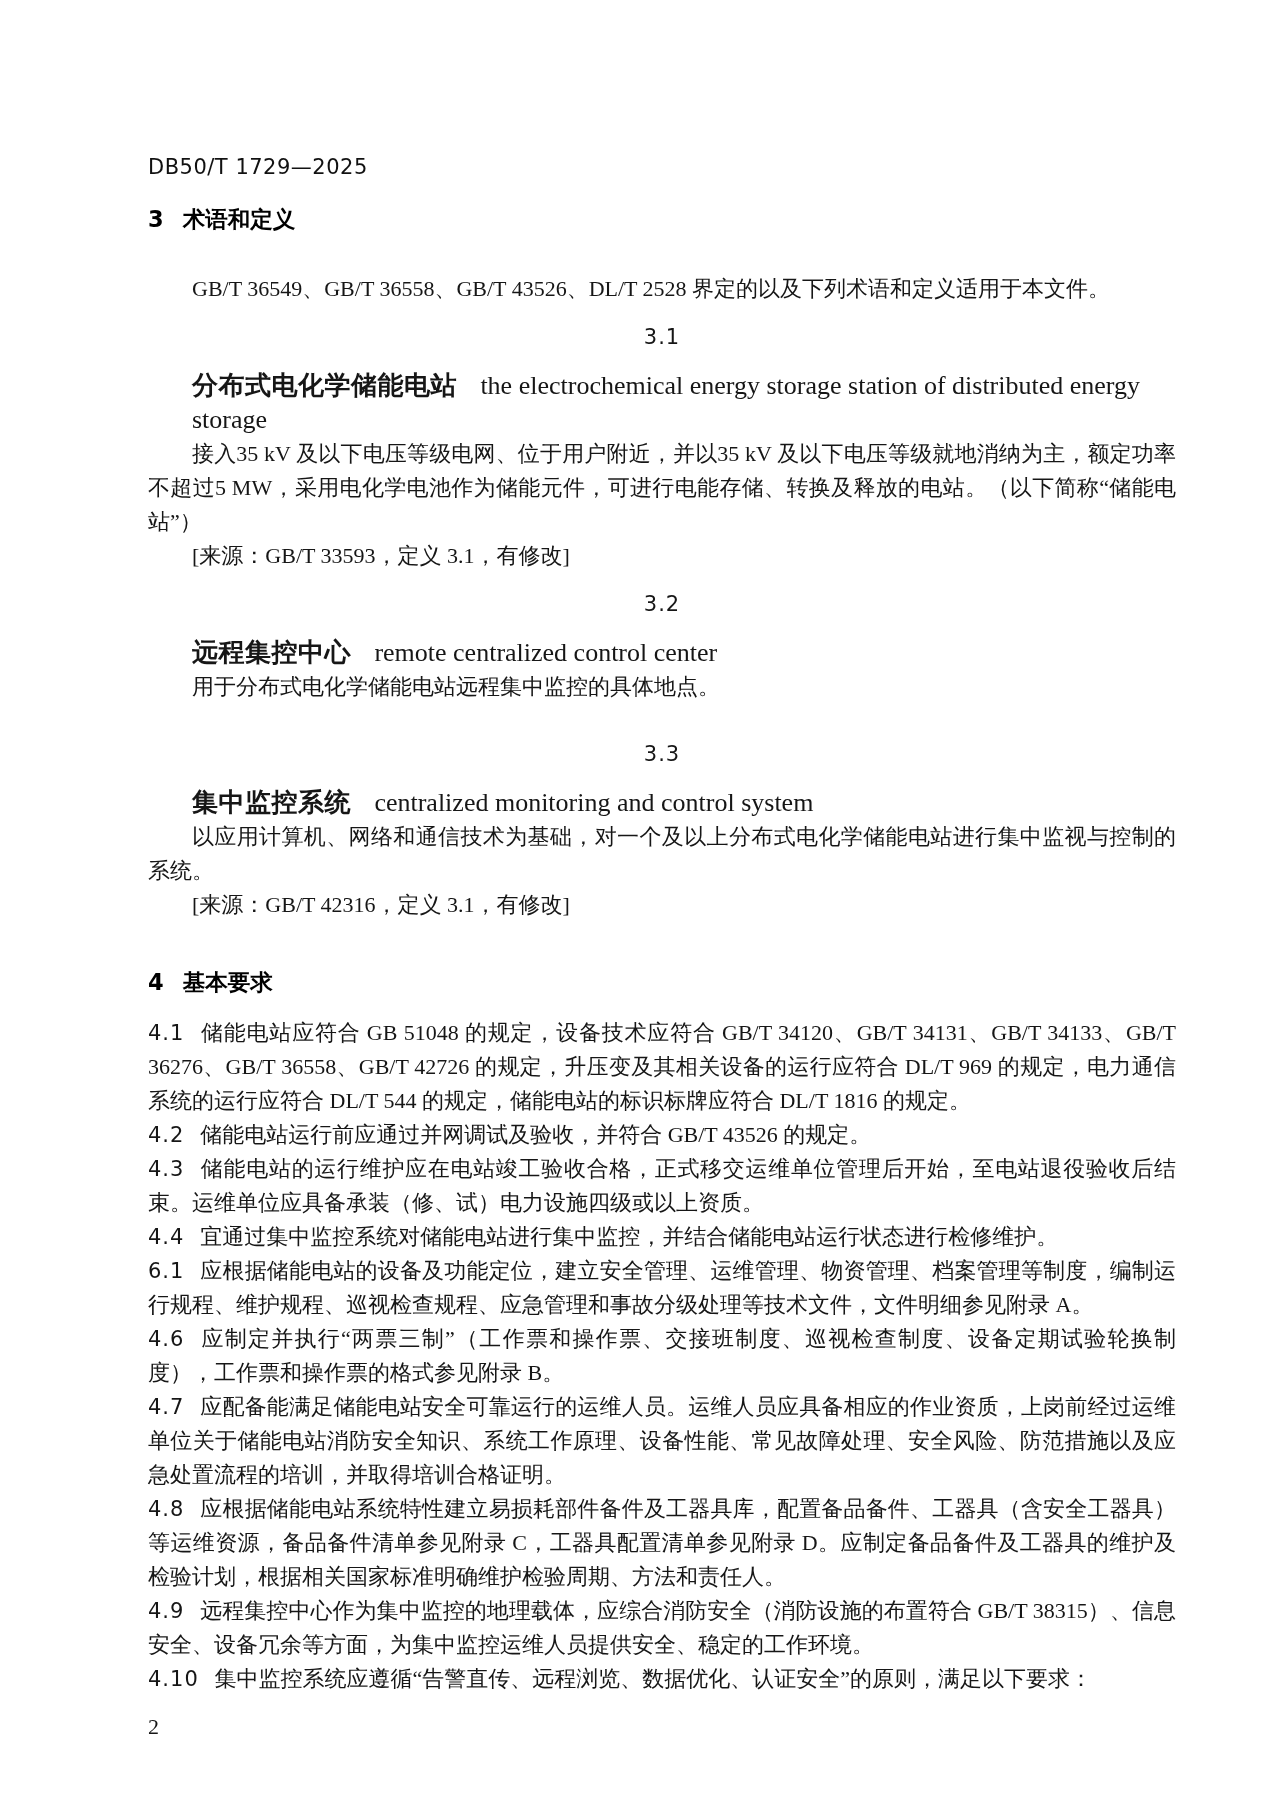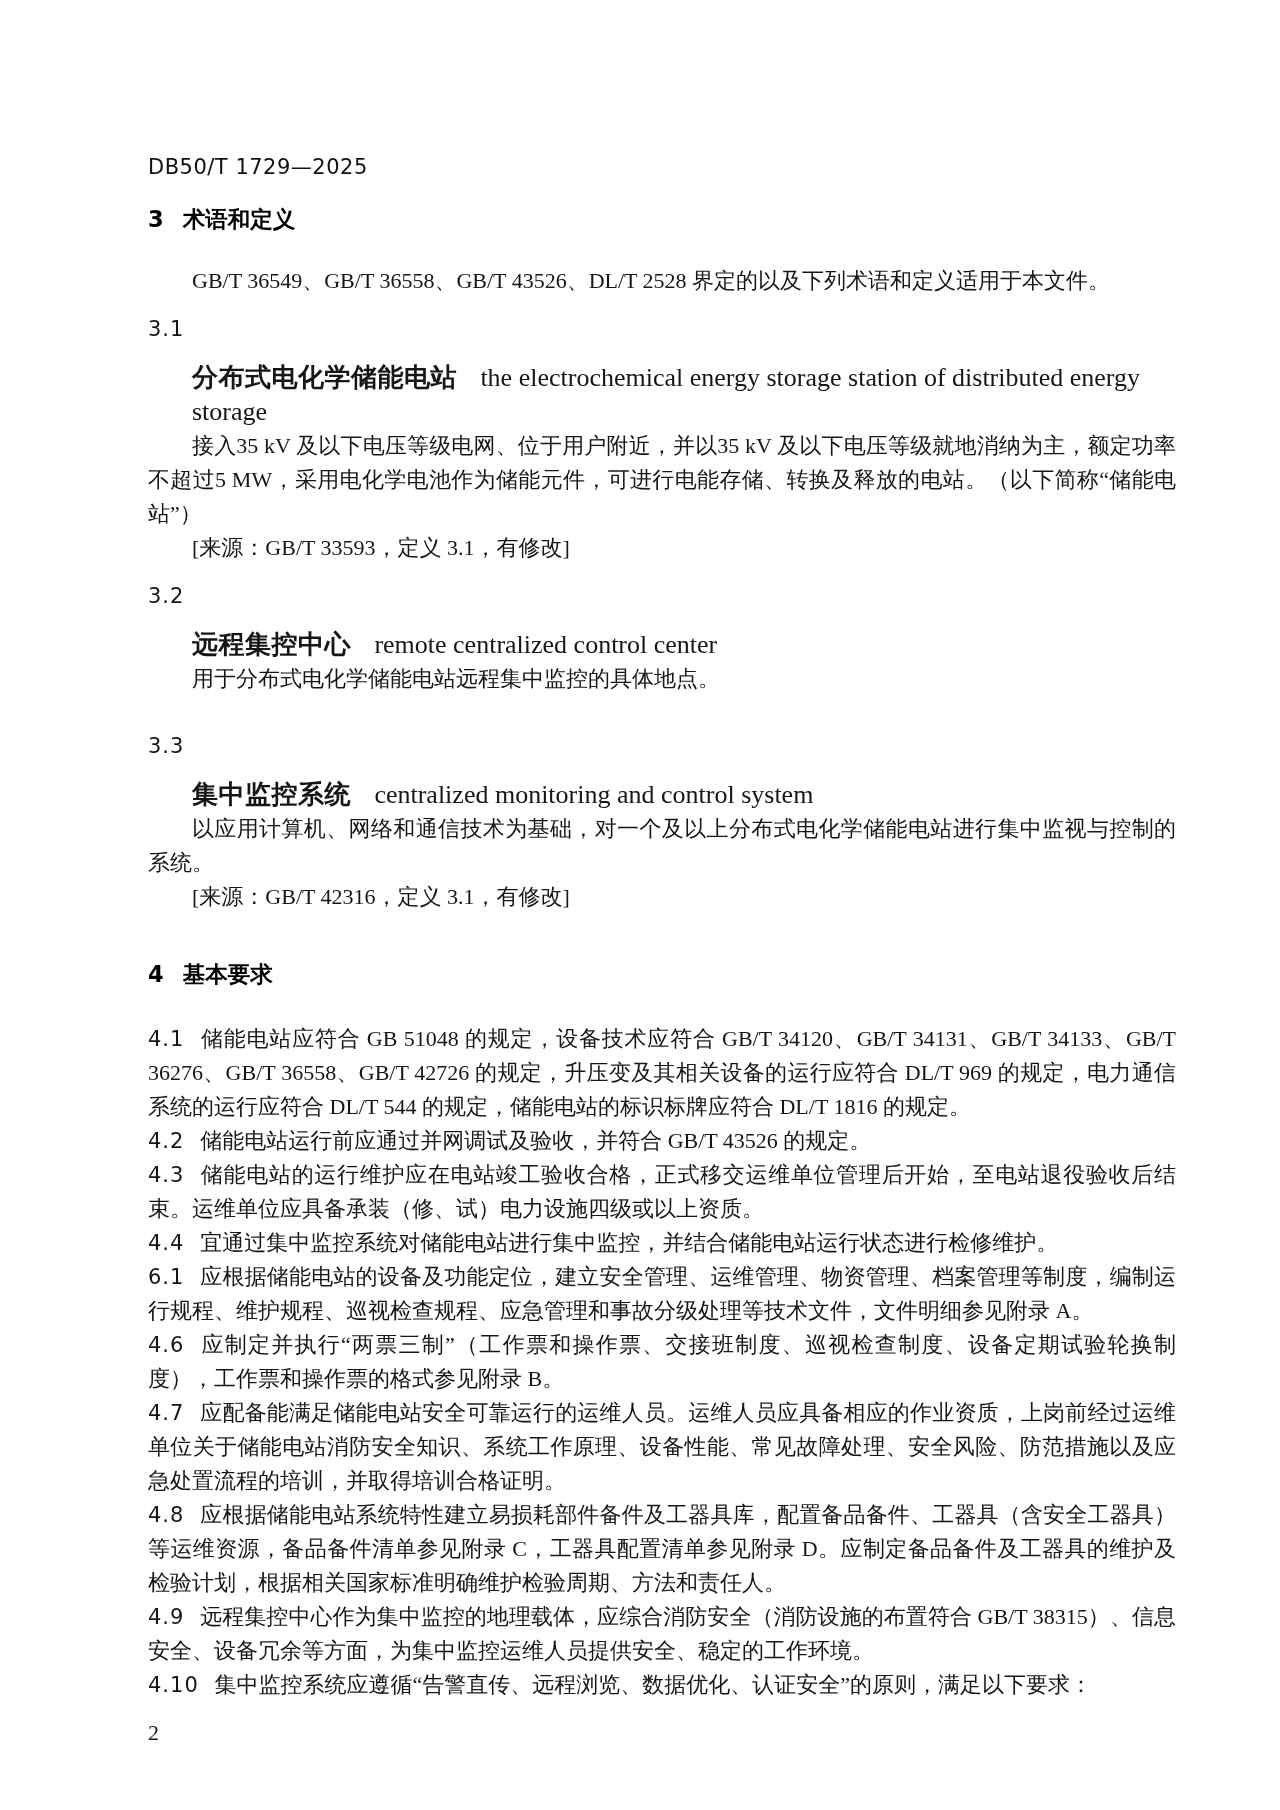--- a/index.html
+++ b/index.html
@@ -35,42 +35,43 @@
   .section-heading .sec-title { margin-left: 0.85em; }
   .h3 { margin-top: 18px; }
   .h4 { margin-top: 43px; }
   p { margin: 0; }
   .body-text {
     font-size: 22px;
     line-height: 34px;
     text-align: justify;
   }
   .indent { text-indent: 44px; }
-  .intro { margin-top: 28px; }
+  .intro { margin-top: 36px; }
   .term-label {
     font-family: "DejaVu Sans", "Liberation Sans", sans-serif;
     font-size: 21px;
     line-height: 34px;
     margin-top: 14px;
     letter-spacing: 1px;
+    text-align: center;
   }
   .term-line {
     margin-top: 14px;
     padding-left: 44px;
     font-size: 26px;
     line-height: 34px;
   }
   .term-zh {
     font-family: "DejaVu Sans", "Liberation Sans", sans-serif;
     font-weight: bold;
     letter-spacing: 0.5px;
   }
   .term-en { margin-left: 0.9em; }
   .gap-33 { margin-top: 33px; }
-  .clauses { margin-top: 31px; }
+  .clauses { margin-top: 17px; }
   .clause {
     font-size: 22px;
     line-height: 34px;
     text-align: justify;
   }
   .clause-num {
     font-family: "DejaVu Sans", "Liberation Sans", sans-serif;
     font-size: 21px;
     letter-spacing: 1px;
     margin-right: 0.75em;

